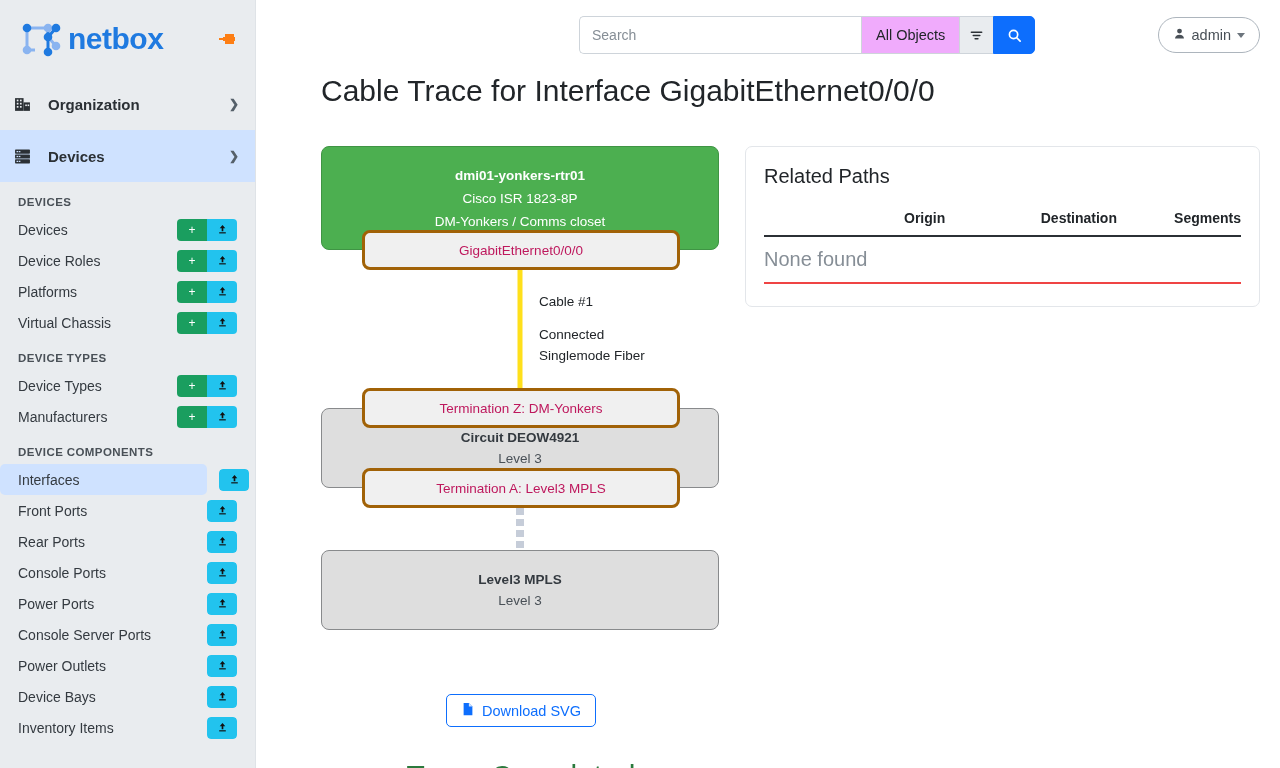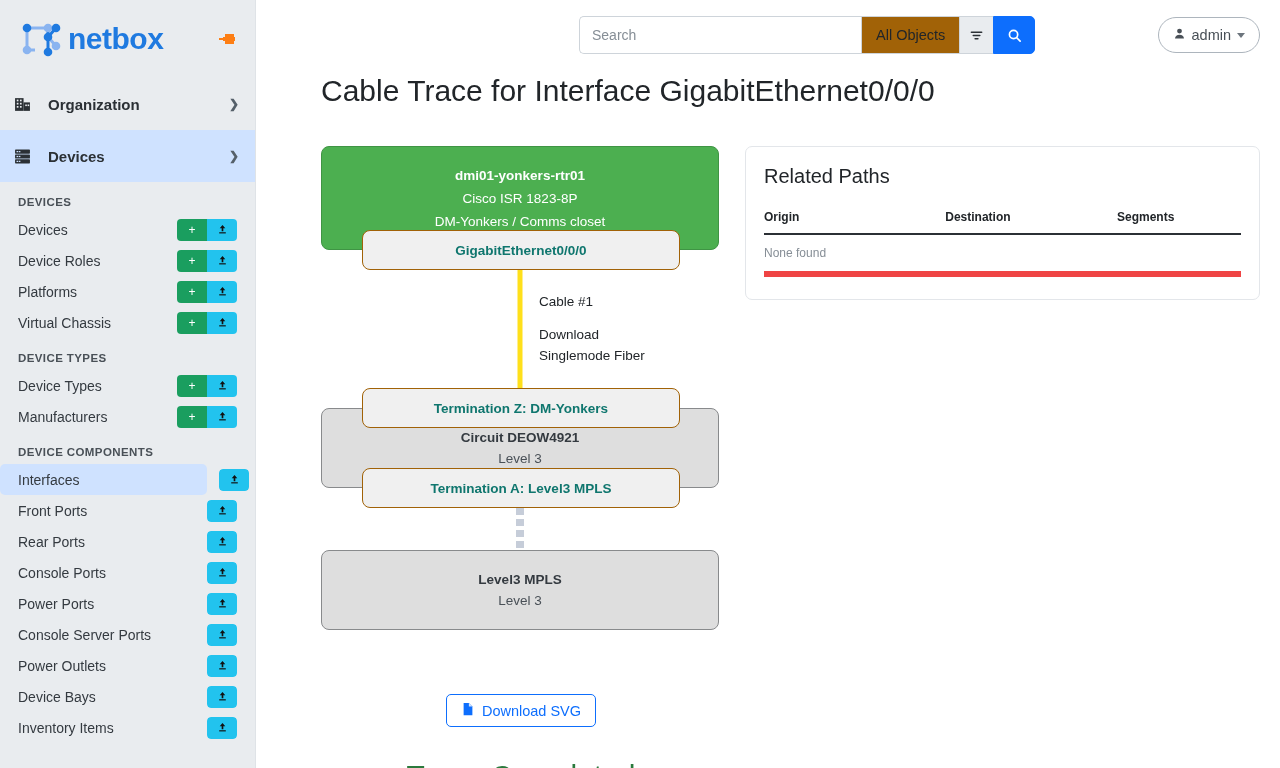--- a/index.html
+++ b/index.html
@@ -92,21 +92,21 @@
     border: 1px solid #ced4da; border-right: none;
     border-radius: 5px 0 0 5px;
     padding: 0 12px; font-size: 14px; color: #212529;
     background: #fff; outline: none;
     font-family: "Liberation Sans", sans-serif;
   }
   .search-input::placeholder { color: #868e96; }
   .scope-select {
     display: flex; align-items: center; justify-content: center;
     min-width: 96px; padding: 0 14px;
-    background: #a16207; border: 1px solid #ced4da; border-right: none;
+    background: #f0abfc; border: 1px solid #ced4da; border-right: none;
     font-size: 14.5px; color: #212529; cursor: pointer;
   }
   .filter-btn {
     display: flex; align-items: center; justify-content: center;
     width: 34px;
     background: #e9ecef; border: 1px solid #ced4da; border-right: none;
     cursor: pointer; color: #2b3035;
   }
   .search-btn {
     display: flex; align-items: center; justify-content: center;
@@ -142,25 +142,25 @@
     border: 1px solid #3f9444;
     color: #ffffff;
     height: 104px; width: 398px;
     gap: 8px;
   }
   .node-device .nd-title { font-size: 13.5px; font-weight: 700; }
   .node-device .nd-sub { font-size: 13.5px; font-weight: 400; }
 
   .term-box {
     background: #f0f0f0;
-    border: 1px solid #a16207;
+    border: 3px solid #a16207;
     border-radius: 8px;
     width: 318px; height: 40px;
     display: flex; align-items: center; justify-content: center;
-    font-size: 13.5px; font-weight: 700; color: #0f766e;
+    font-size: 13.5px; font-weight: 400; color: #be185d;
     margin: 0 auto;
     position: relative; z-index: 3;
   }
   .overlap-up { margin-top: -20px; }
 
   .cable-seg { position: relative; height: 118px; width: 398px; }
   .cable-line {
     position: absolute; left: 199px; top: 0;
     width: 5px; height: 118px; background: #ffe01b;
     transform: translateX(-2.5px);
@@ -220,28 +220,28 @@
   }
 
   
   .card {
     border: 1px solid #e3e6ea; border-radius: 7px;
     background: #fff; padding: 18px 18px 22px 18px;
   }
   .card-title { font-size: 20px; font-weight: 400; color: #212529; margin-bottom: 22px; }
   table.paths { width: 100%; border-collapse: collapse; }
   table.paths th {
-    text-align: left; font-size: 12px; font-weight: 700; color: #212529;
+    text-align: right; font-size: 14px; font-weight: 700; color: #212529;
     padding: 0 0 9px 0; border-bottom: 2px solid #2b3035;
   }
   table.paths th.c1 { width: 38%; }
   table.paths th.c2 { width: 36%; }
   table.paths td {
-    font-size: 12px; color: #868e96;
-    padding: 11px 0 11px 0; border-bottom: 6px solid #ef4444;
+    font-size: 20px; color: #868e96;
+    padding: 11px 0 11px 0; border-bottom: 2px solid #ef4444;
   }
 </style>
 </head>
 <body>
 
 <div class="app">
 
   <aside class="sidebar">
 
     <div class="brand">
@@ -532,21 +532,21 @@
           <div class="nd-sub">Cisco ISR 1823-8P</div>
           <div class="nd-sub">DM-Yonkers / Comms closet</div>
         </div>
 
         <div class="term-box overlap-up">GigabitEthernet0/0/0</div>
 
         <div class="cable-seg">
           <div class="cable-line"></div>
           <div class="cable-info">
             <div class="ci-title">Cable #1</div>
-            <div class="ci-line">Download</div>
+            <div class="ci-line">Connected</div>
             <div class="ci-line">Singlemode Fiber</div>
           </div>
         </div>
 
         <div class="term-box">Termination Z: DM-Yonkers</div>
 
         <div class="node node-circuit">
           <div class="nc-title">Circuit DEOW4921</div>
           <div class="nc-sub">Level 3</div>
         </div>

